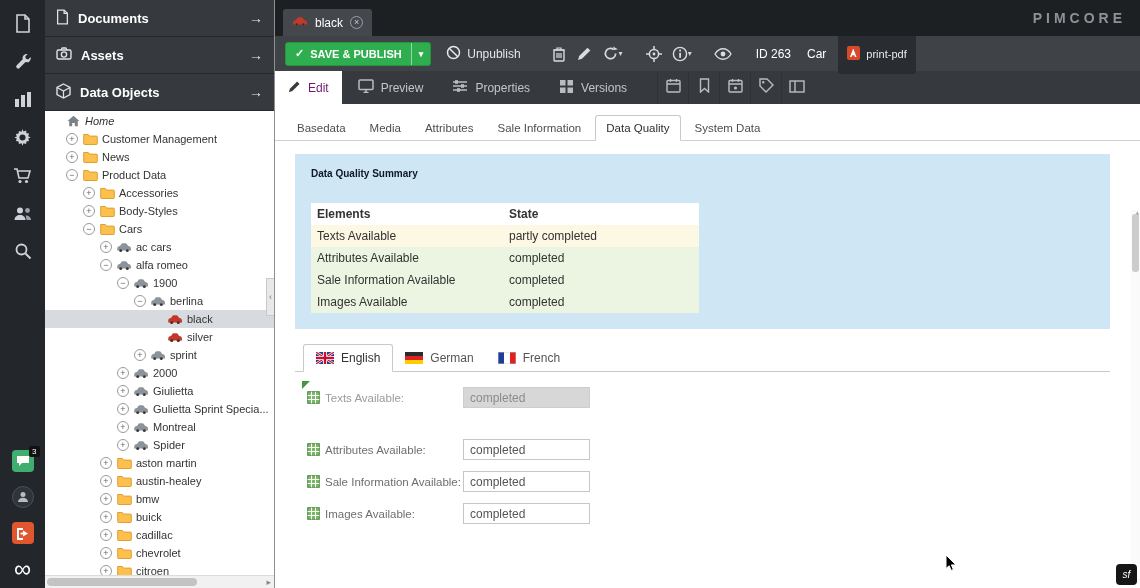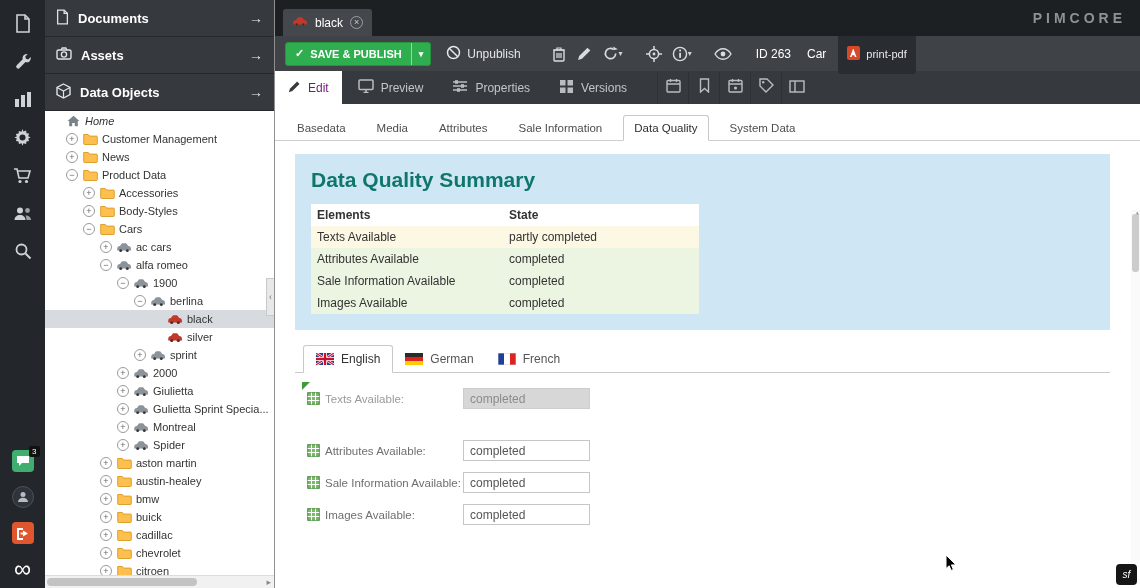--- a/index.html
+++ b/index.html
@@ -49,26 +49,26 @@
   .tb-text{color:#fff;font-size:12px;margin:0 8px;white-space:nowrap}
   .btn-pdf{height:40px;background:#292c30;border-radius:3px;display:flex;align-items:center;gap:6px;padding:0 9px;color:#e8eaec;font-size:11px;margin-left:4px}.gap16{width:16px}.gap12{width:12px}
 
   .tabrow{height:33px;background:#36393d;display:flex;align-items:stretch}
   .mtab{display:flex;align-items:center;gap:7px;padding:0 13px;color:#c3c6c9;font-size:12px;margin-right:3px}
   .mtab.active{background:#fff;color:#701a75}
   .itab{width:31px;display:flex;align-items:center;justify-content:center;border-left:1px solid #2e3135}
   .itab.firsti{margin-left:14px}
 
   .content{position:absolute;top:104px;left:0;right:0;bottom:0;background:#fff}
-  .subtabs{display:flex;align-items:flex-end;height:28px;margin-top:9px;border-bottom:1px solid #cfcfcf;padding:0 12px;gap:11px}
+  .subtabs{display:flex;align-items:flex-end;height:28px;margin-top:9px;border-bottom:1px solid #cfcfcf;padding:0 12px;gap:4px}
   .stab{padding:6px 10px;font-size:11.5px;color:#4e4e4e}
   .stab.active{border:1px solid #c8c8c8;border-bottom:1px solid #fff;border-radius:3px 3px 0 0;margin-bottom:-1px;background:#fff;color:#2f2f2f}
 
   .panel{margin:13px 30px 0 20px;background:#cfe7f4;padding:14px 16px 16px}
-  .panel-title{color:#0f766e;font-size:21px;font-weight:bold;margin-bottom:12px}
+  .panel-title{color:#0f172a;font-size:10px;font-weight:bold;margin-bottom:24px}
   table.sum{border-collapse:collapse;font-size:12px;color:#333}
   .sum th{background:#fff;text-align:left;font-weight:bold;padding:4px 6px}
   .sum td{padding:4px 6px}
   .sum .c1{width:192px}.sum .c2{width:196px}
   tr.partial td{background:#fcf8e3}
   tr.complete td{background:#ebf5e2}
 
   .langbar{display:flex;align-items:flex-end;margin:15px 30px 0 20px;border-bottom:1px solid #c9c9c9;padding-left:8px}
   .ltab{display:flex;align-items:center;gap:7px;padding:6px 12px;font-size:12px;color:#555}
   .ltab.active{border:1px solid #c9c9c9;border-bottom:1px solid #fff;margin-bottom:-1px;border-radius:3px 3px 0 0;background:#fff;color:#333}

